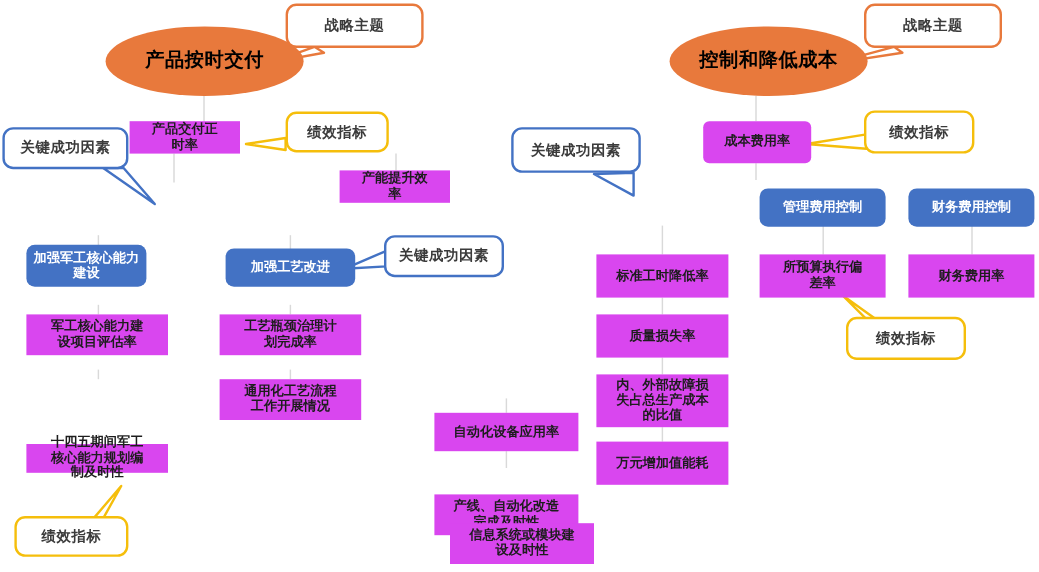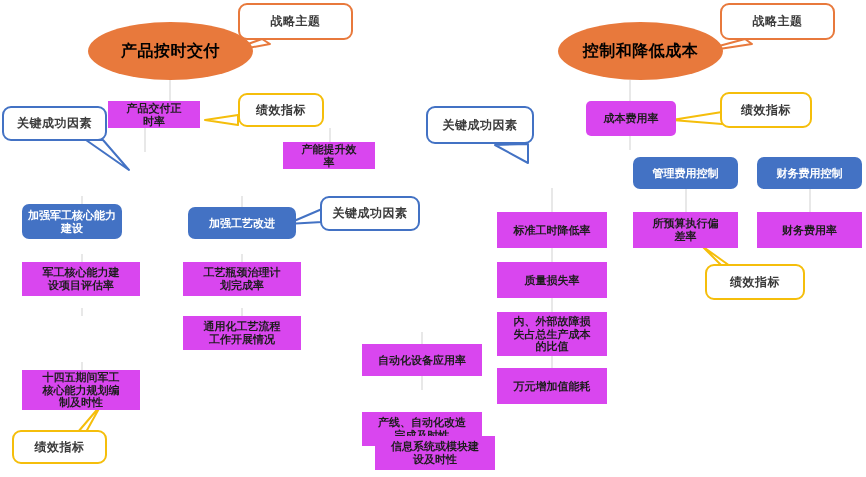--- a/index.html
+++ b/index.html
@@ -169,21 +169,21 @@
     <span>加强工艺改进</span>
   </div>
 
   <div class="callout blue" style="left:320px; top:196px; width:100px; height:35px;">
     <span>关键成功因素</span>
   </div>
 
   <div class="node yellow-box" style="left:22px; top:262px; width:118px; height:34px;">
     <span>军工核心能力建设项目评估率</span>
   </div>
-  <div class="node yellow-box" style="left:22px; top:370px; width:118px; height:40px;">
+  <div class="node yellow-box" style="left:22px; top:370px; width:118px; height:24px;">
     <span>十四五期间军工核心能力规划编制及时性</span>
   </div>
 
   <div class="callout amber" style="left:12px; top:430px; width:95px; height:34px;">
     <span>绩效指标</span>
   </div>
 
   <div class="node yellow-box" style="left:183px; top:262px; width:118px; height:34px;">
     <span>工艺瓶颈治理计划完成率</span>
   </div>

